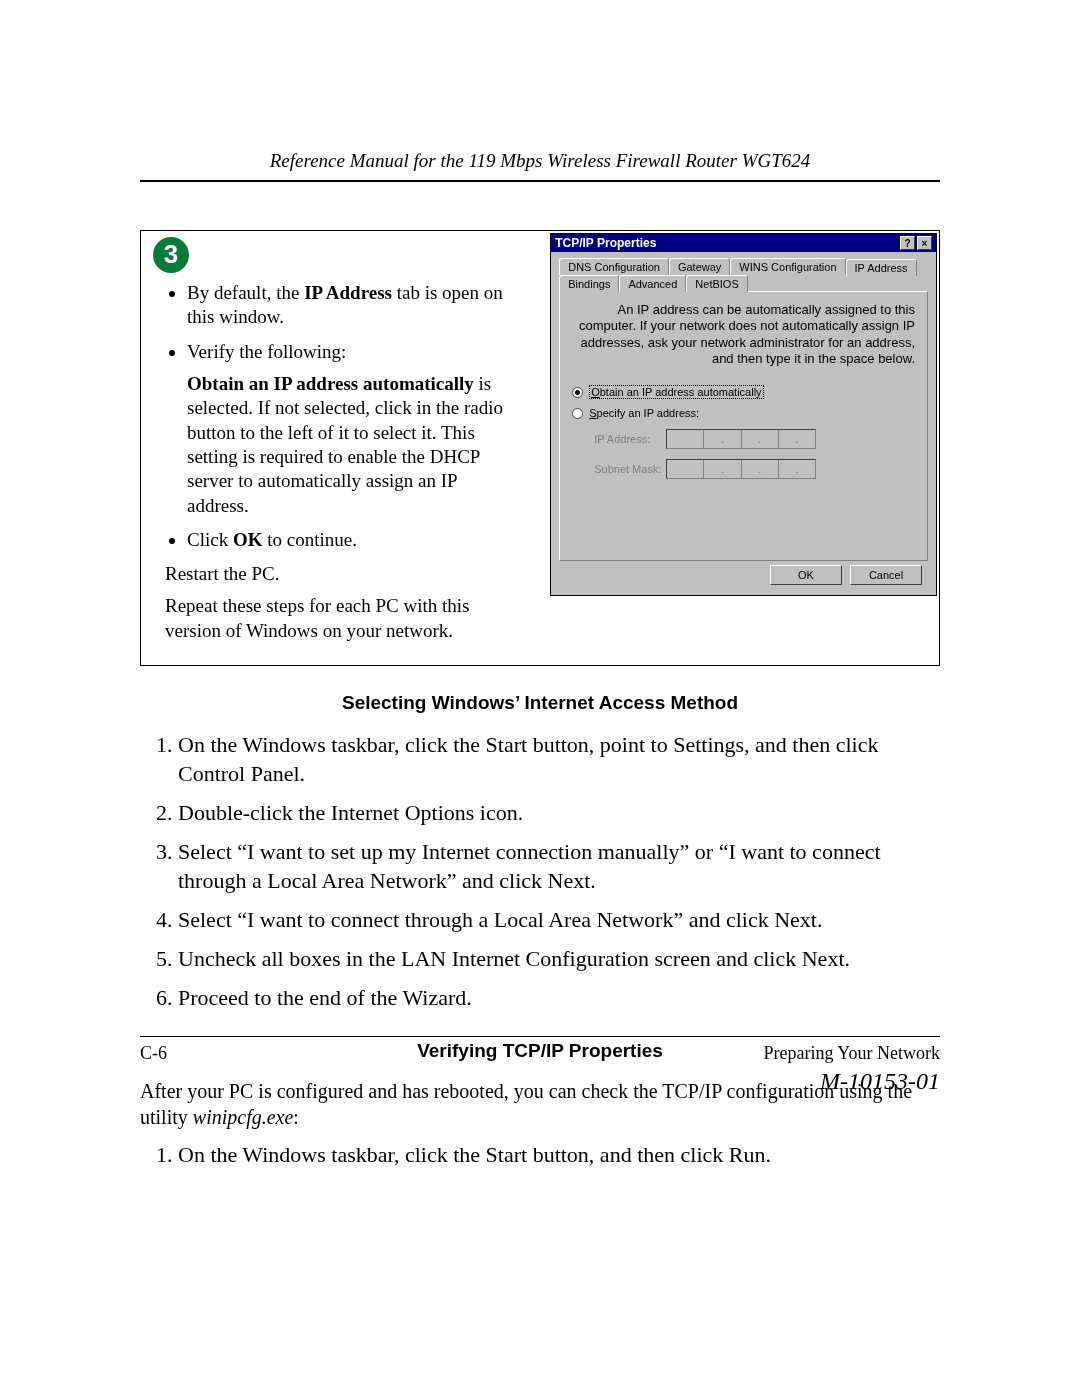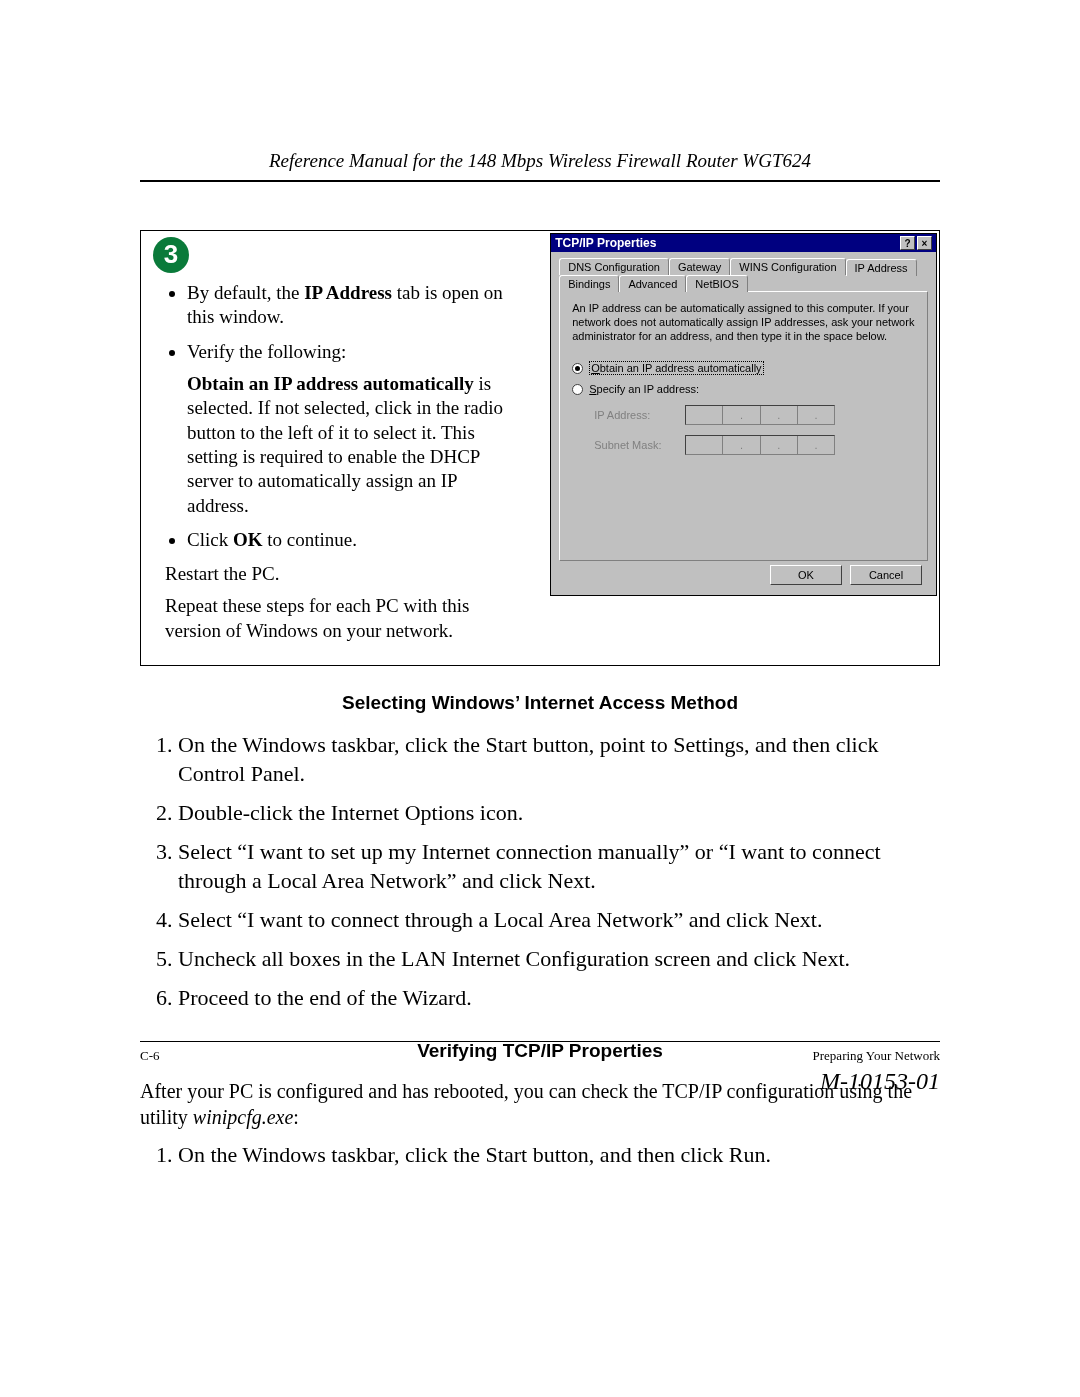--- a/index.html
+++ b/index.html
@@ -143,23 +143,24 @@
     border-top-color: #fff;
     border-left-color: #fff;
     background: #c0c0c0;
     margin-top: -1px;
     padding: 10px 12px 22px 12px;
     position: relative;
     z-index: 1;
     min-height: 270px;
   }
   .info-text {
-    font-size: 11px;
+    font-size: 13px;
     line-height: 1.25;
     margin-bottom: 18px;
+    text-align: right;
   }
   .radio-row {
     display: flex;
     align-items: center;
     gap: 6px;
     margin: 8px 0;
     font-size: 11px;
   }
   .radio {
     width: 11px; height: 11px;
@@ -180,21 +181,21 @@
     border: 1px dotted #000;
     padding: 0 1px;
   }
   .field-block {
     margin-left: 22px;
     color: #808080;
   }
   .field-row {
     display: flex;
     align-items: center;
-    gap: 19px;
+    gap: 0;
     margin: 10px 0;
     font-size: 11px;
   }
   .field-row label { width: 72px; }
   .ipbox {
     display: flex;
     border: 1px solid #808080;
     border-top-color: #404040;
     border-left-color: #404040;
     background: #c0c0c0;
@@ -250,36 +251,36 @@
   .i { font-style: italic; }
 
   .footer {
     position: absolute;
     left: 140px; right: 140px;
     bottom: 302px;
   }
   .footer-row {
     display: flex;
     justify-content: space-between;
-    font-size: 13px;
+    font-size: 18px;
     margin-top: 6px;
   }
   .footer-doc {
     text-align: right;
     font-style: italic;
     font-size: 24px;
     margin-top: 4px;
   }
   .underline-first::first-letter { text-decoration: underline; }
 </style>
 </head>
 <body>
 
 <div class="page">
-  <div class="hdr-line">Reference Manual for the 148 Mbps Wireless Firewall Router WGT624</div>
+  <div class="hdr-line">Reference Manual for the 119 Mbps Wireless Firewall Router WGT624</div>
   <hr class="rule">
 
   <div class="two-col">
     <div class="col-left">
       <div class="step-badge">3</div>
       <ul>
         <li>
           <span>By default, the </span><span class="b">IP Address</span><span> tab is open on this window.</span>
         </li>
         <li>

